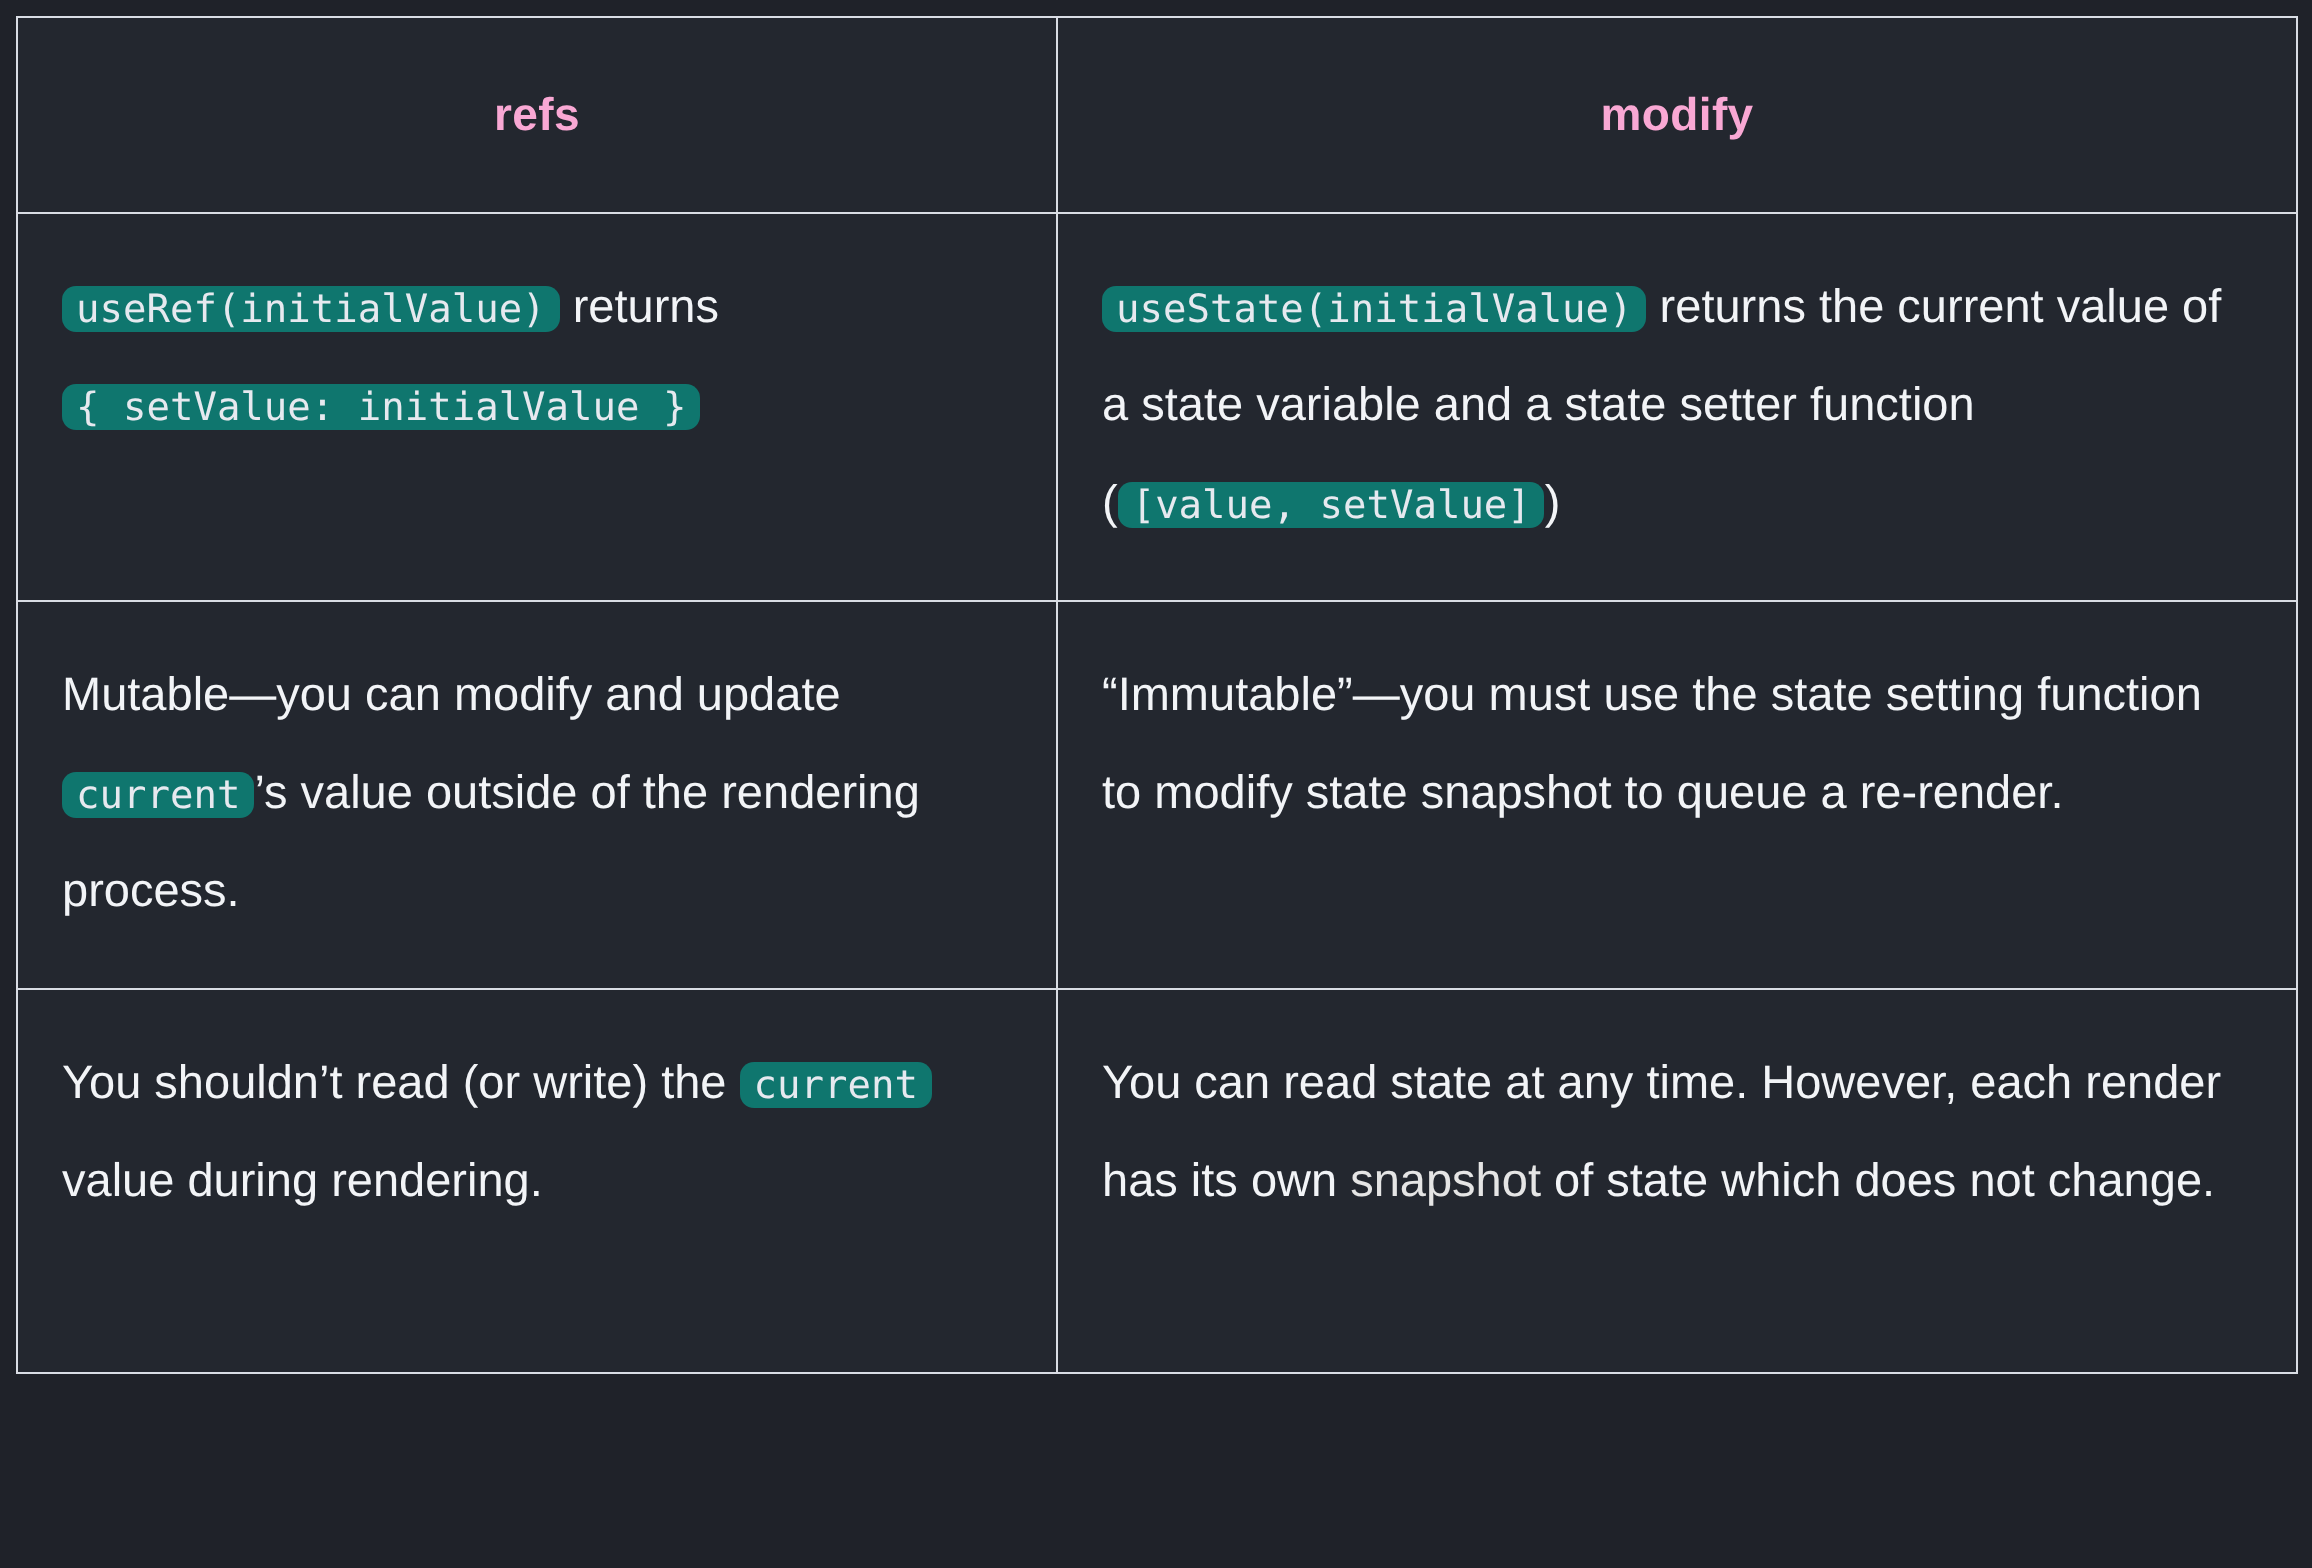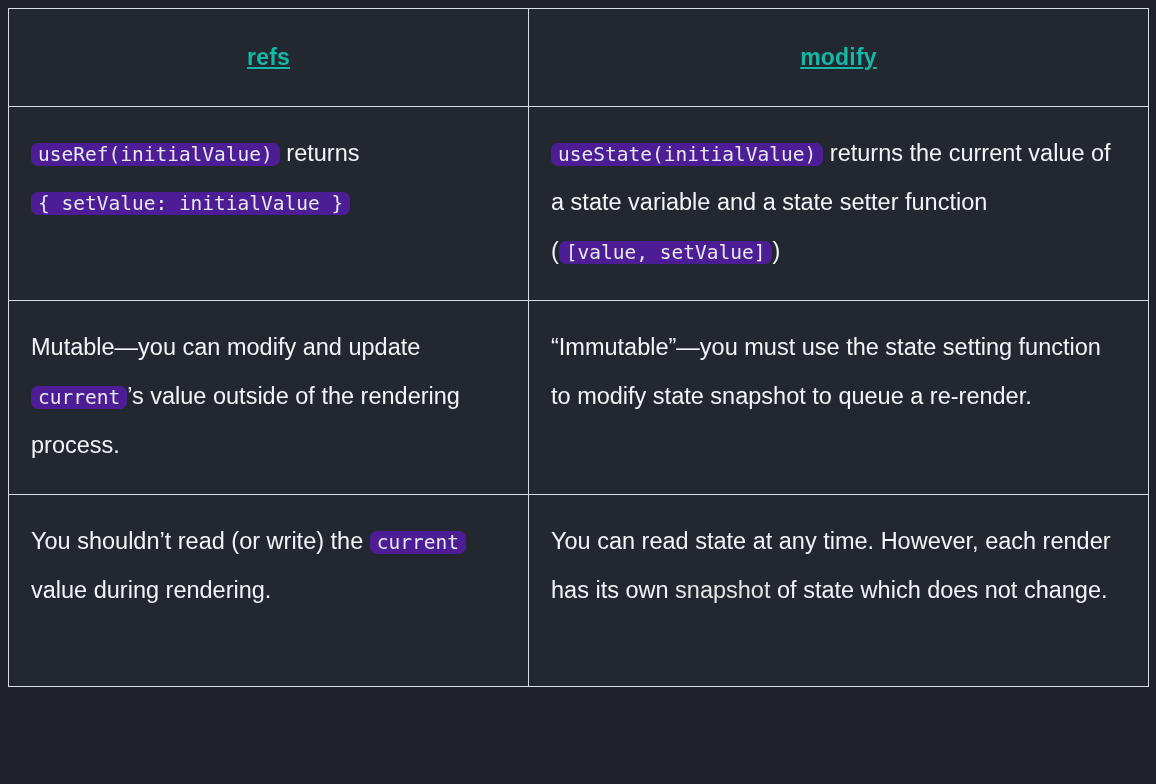--- a/index.html
+++ b/index.html
@@ -39,45 +39,44 @@
     border: 1px solid #d9dde4;
     background: #23272f;
     vertical-align: top;
     box-sizing: border-box;
   }
 
   table.compare th {
     height: 98px;
     text-align: center;
     vertical-align: middle;
-    color: #14b8a6;
+    color: #f9a8d4;
     font-size: 23px;
     font-weight: bold;
     letter-spacing: 0.2px;
     padding: 1px 18px;
-    text-decoration: underline;
   }
 
   table.compare td {
     padding: 22px 22px 24px 22px;
     color: #f2f4f7;
     font-size: 23.5px;
     line-height: 49px;
     font-weight: 400;
   }
 
   .row-a td { height: 192px; }
   .row-b td { height: 144px; }
   .row-c td { height: 192px; }
   .row-d td { height: 192px; }
 
   code.chip {
     font-family: "DejaVu Sans Mono", "Liberation Mono", monospace;
     font-size: 19.5px;
-    background: #4c1d95;
+    background: #0f766e;
     color: #e6e9ef;
     border-radius: 7px;
     padding: 0 7px;
     white-space: pre;
     line-height: 1;
     box-decoration-break: clone;
     -webkit-box-decoration-break: clone;
   }
 
   a.inline-link {

